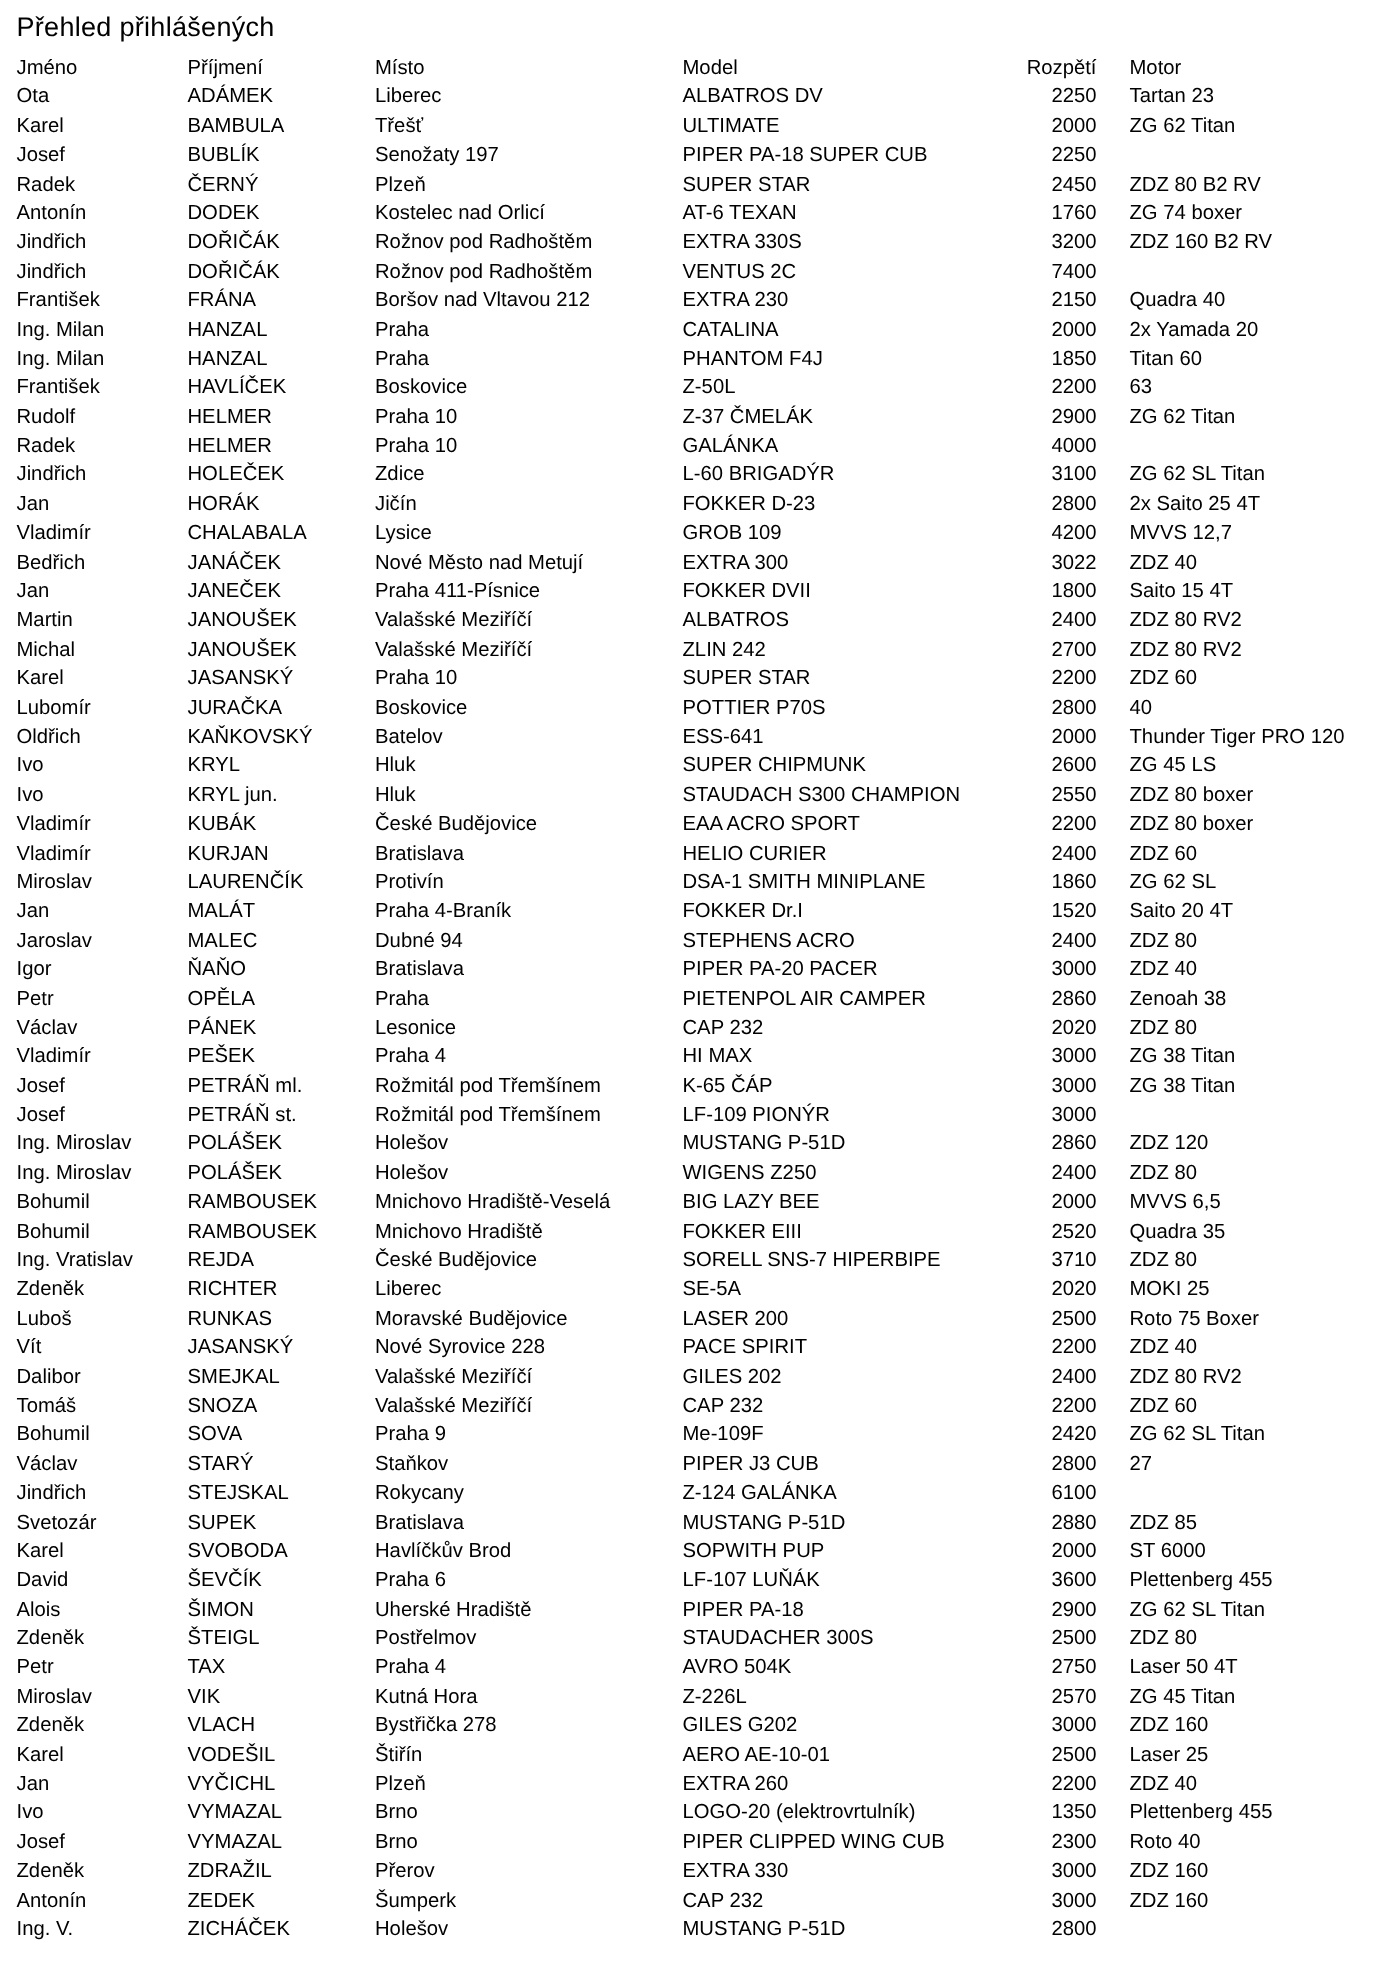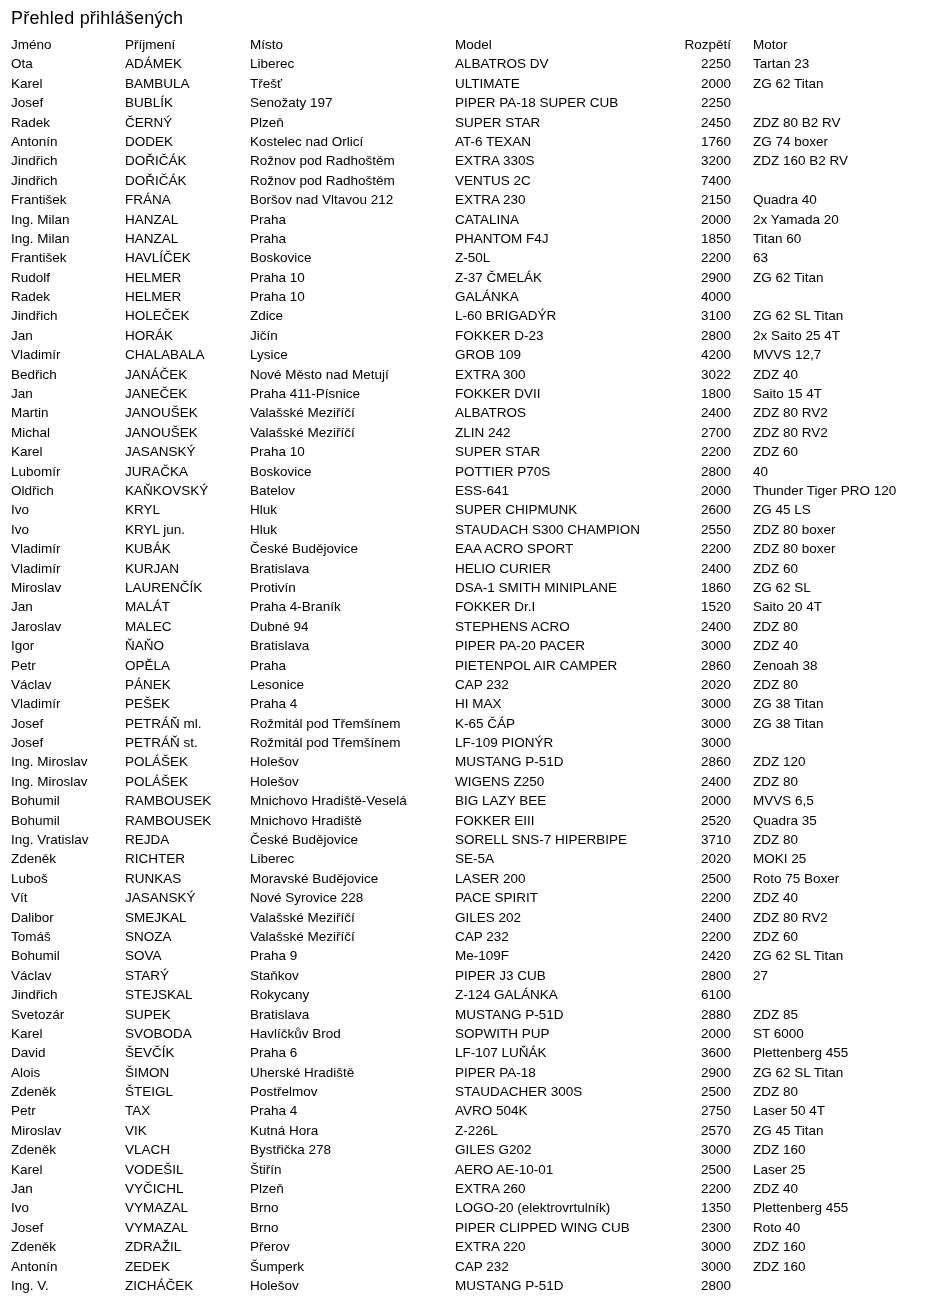--- a/index.html
+++ b/index.html
@@ -534,21 +534,21 @@
           <div class="cell c2">VYMAZAL</div>
           <div class="cell c3">Brno</div>
           <div class="cell c4">PIPER CLIPPED WING CUB</div>
           <div class="cell c5">2300</div>
           <div class="cell c6">Roto 40</div>
         </div>
         <div class="row">
           <div class="cell c1">Zdeněk</div>
           <div class="cell c2">ZDRAŽIL</div>
           <div class="cell c3">Přerov</div>
-          <div class="cell c4">EXTRA 220</div>
+          <div class="cell c4">EXTRA 330</div>
           <div class="cell c5">3000</div>
           <div class="cell c6">ZDZ 160</div>
         </div>
         <div class="row">
           <div class="cell c1">Antonín</div>
           <div class="cell c2">ZEDEK</div>
           <div class="cell c3">Šumperk</div>
           <div class="cell c4">CAP 232</div>
           <div class="cell c5">3000</div>
           <div class="cell c6">ZDZ 160</div>

